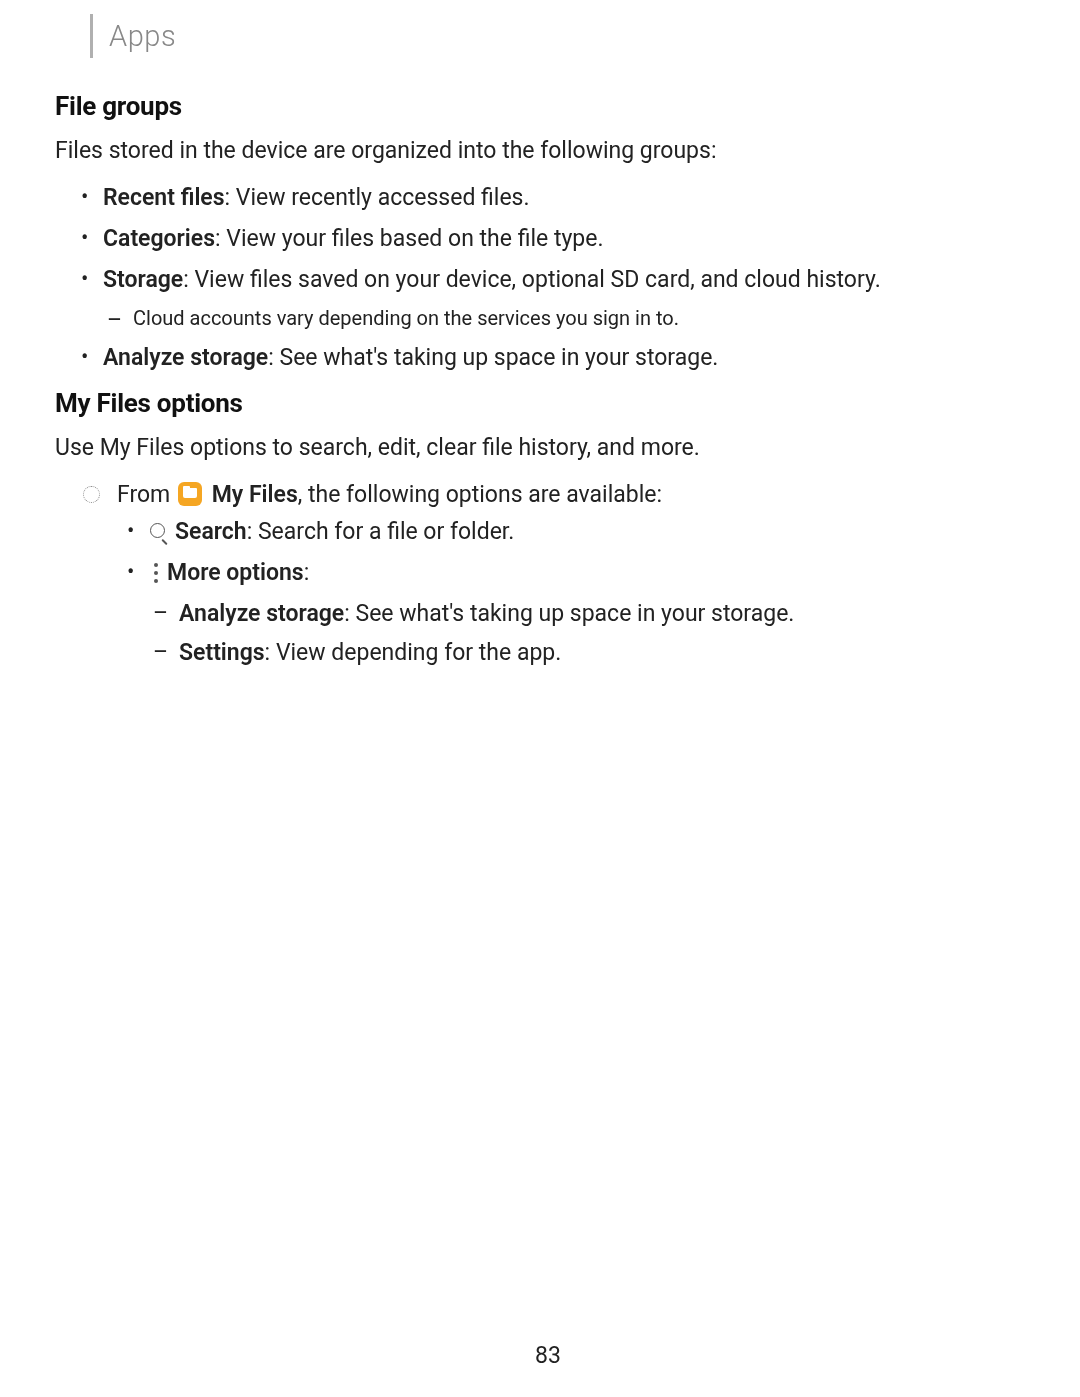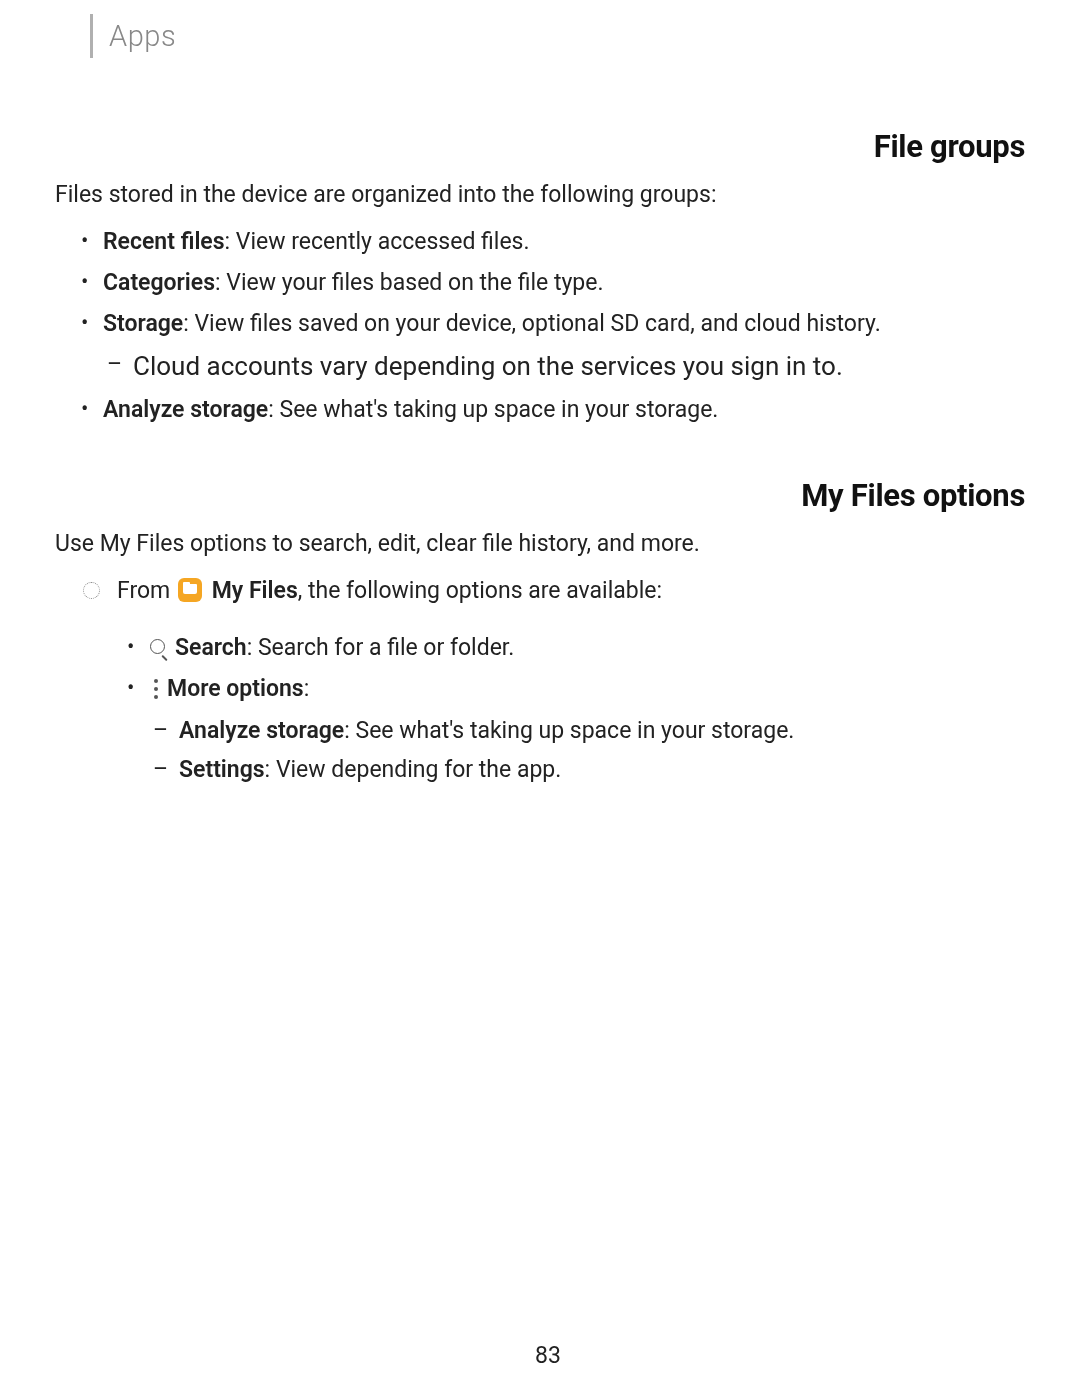--- a/index.html
+++ b/index.html
@@ -29,27 +29,26 @@
       background: #b0b0b0;
       margin-right: 16px;
     }
     .header-text {
       font-size: 29px;
       font-weight: 300;
       color: #888;
       letter-spacing: 0.02em;
     }
     .section-heading {
-      font-size: 31px;
+      font-size: 26px;
       font-weight: 700;
       color: #111;
-      margin-top: 52px;
+      margin-top: 15px;
       margin-bottom: 14px;
       letter-spacing: -0.01em;
-      text-align: right;
     }
     .intro-text {
       font-size: 23px;
       color: #222;
       margin-bottom: 16px;
       line-height: 1.35;
     }
     ul {
       list-style: none;
       padding-left: 48px;
@@ -73,21 +72,21 @@
       font-weight: 600;
     }
     .sub-list {
       list-style: none;
       padding-left: 30px;
       margin-top: 10px;
       margin-bottom: 2px;
     }
     .sub-list li {
       position: relative;
-      font-size: 26px;
+      font-size: 20px;
       margin-bottom: 8px;
     }
     .sub-list li::before {
       content: "–";
       position: absolute;
       left: -26px;
       top: 0;
       font-size: 23px;
       color: #222;
     }
@@ -107,21 +106,21 @@
       left: -34px;
       top: 7px;
       width: 15px;
       height: 15px;
       border: 1.5px dotted #888;
       border-radius: 50%;
     }
     .inner-bullet-list {
       list-style: none;
       padding-left: 32px;
-      margin-top: 26px;
+      margin-top: 6px;
     }
     .inner-bullet-list > li {
       position: relative;
       font-size: 23px;
       margin-bottom: 10px;
     }
     .inner-bullet-list > li::before {
       content: "•";
       position: absolute;
       left: -22px;

